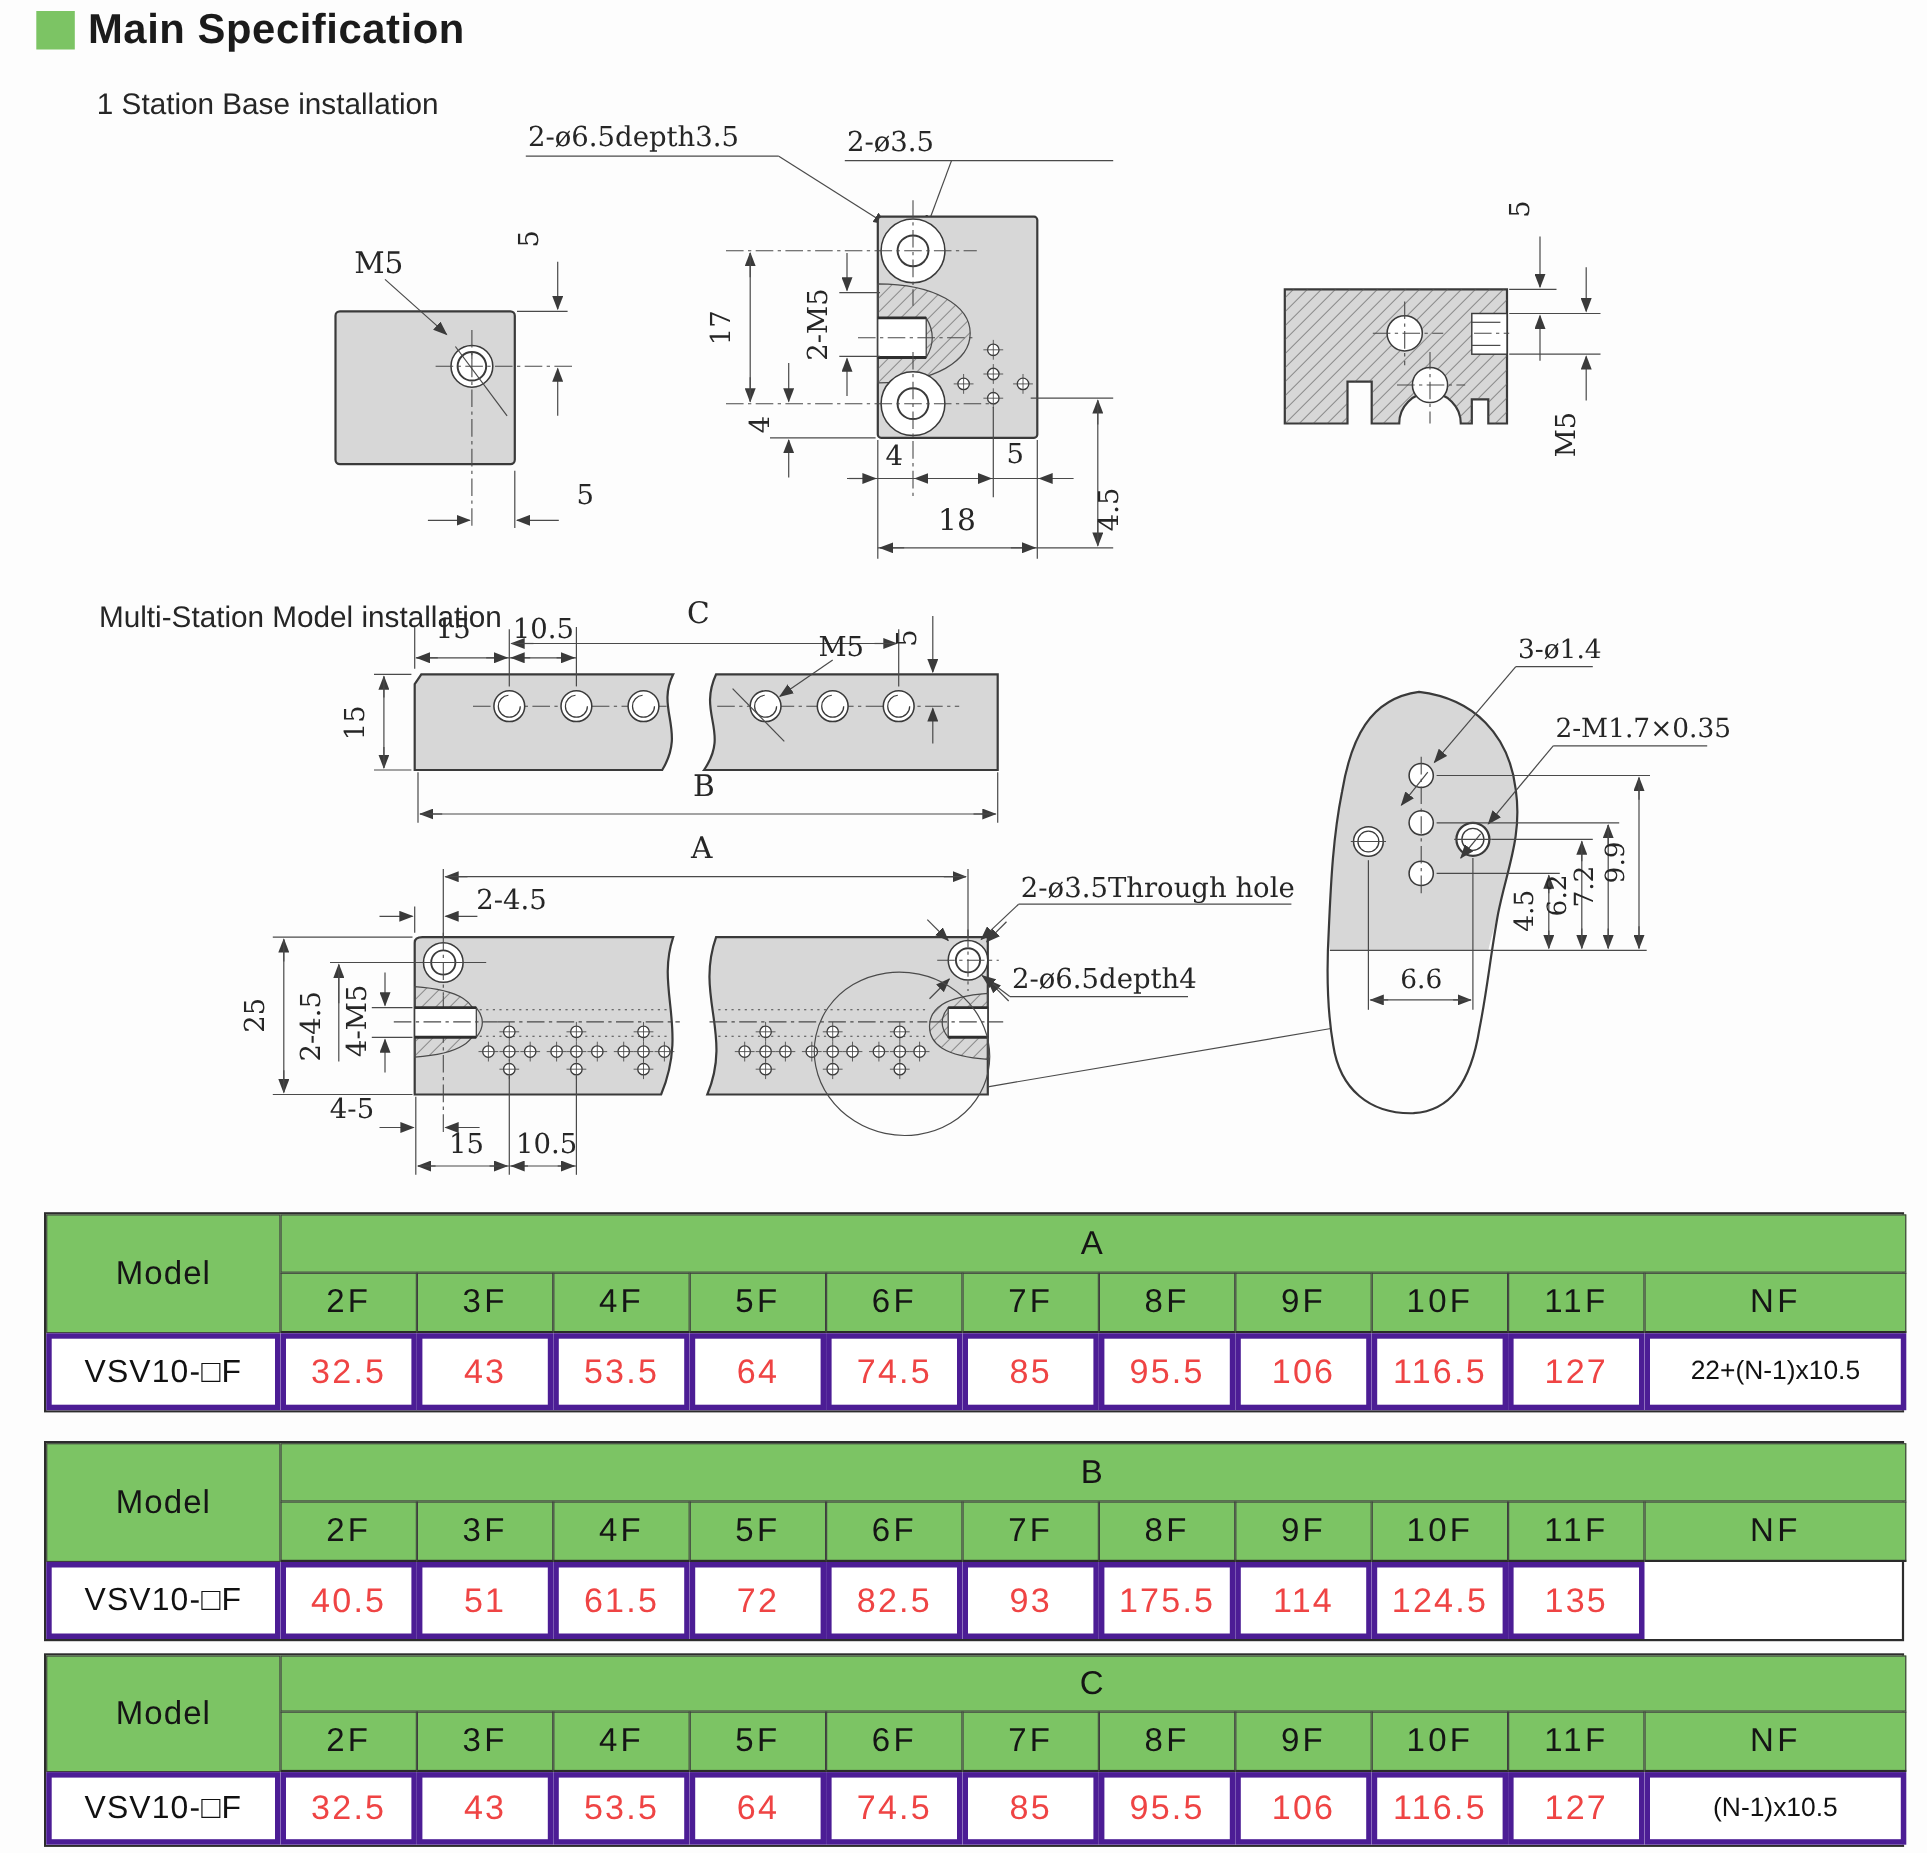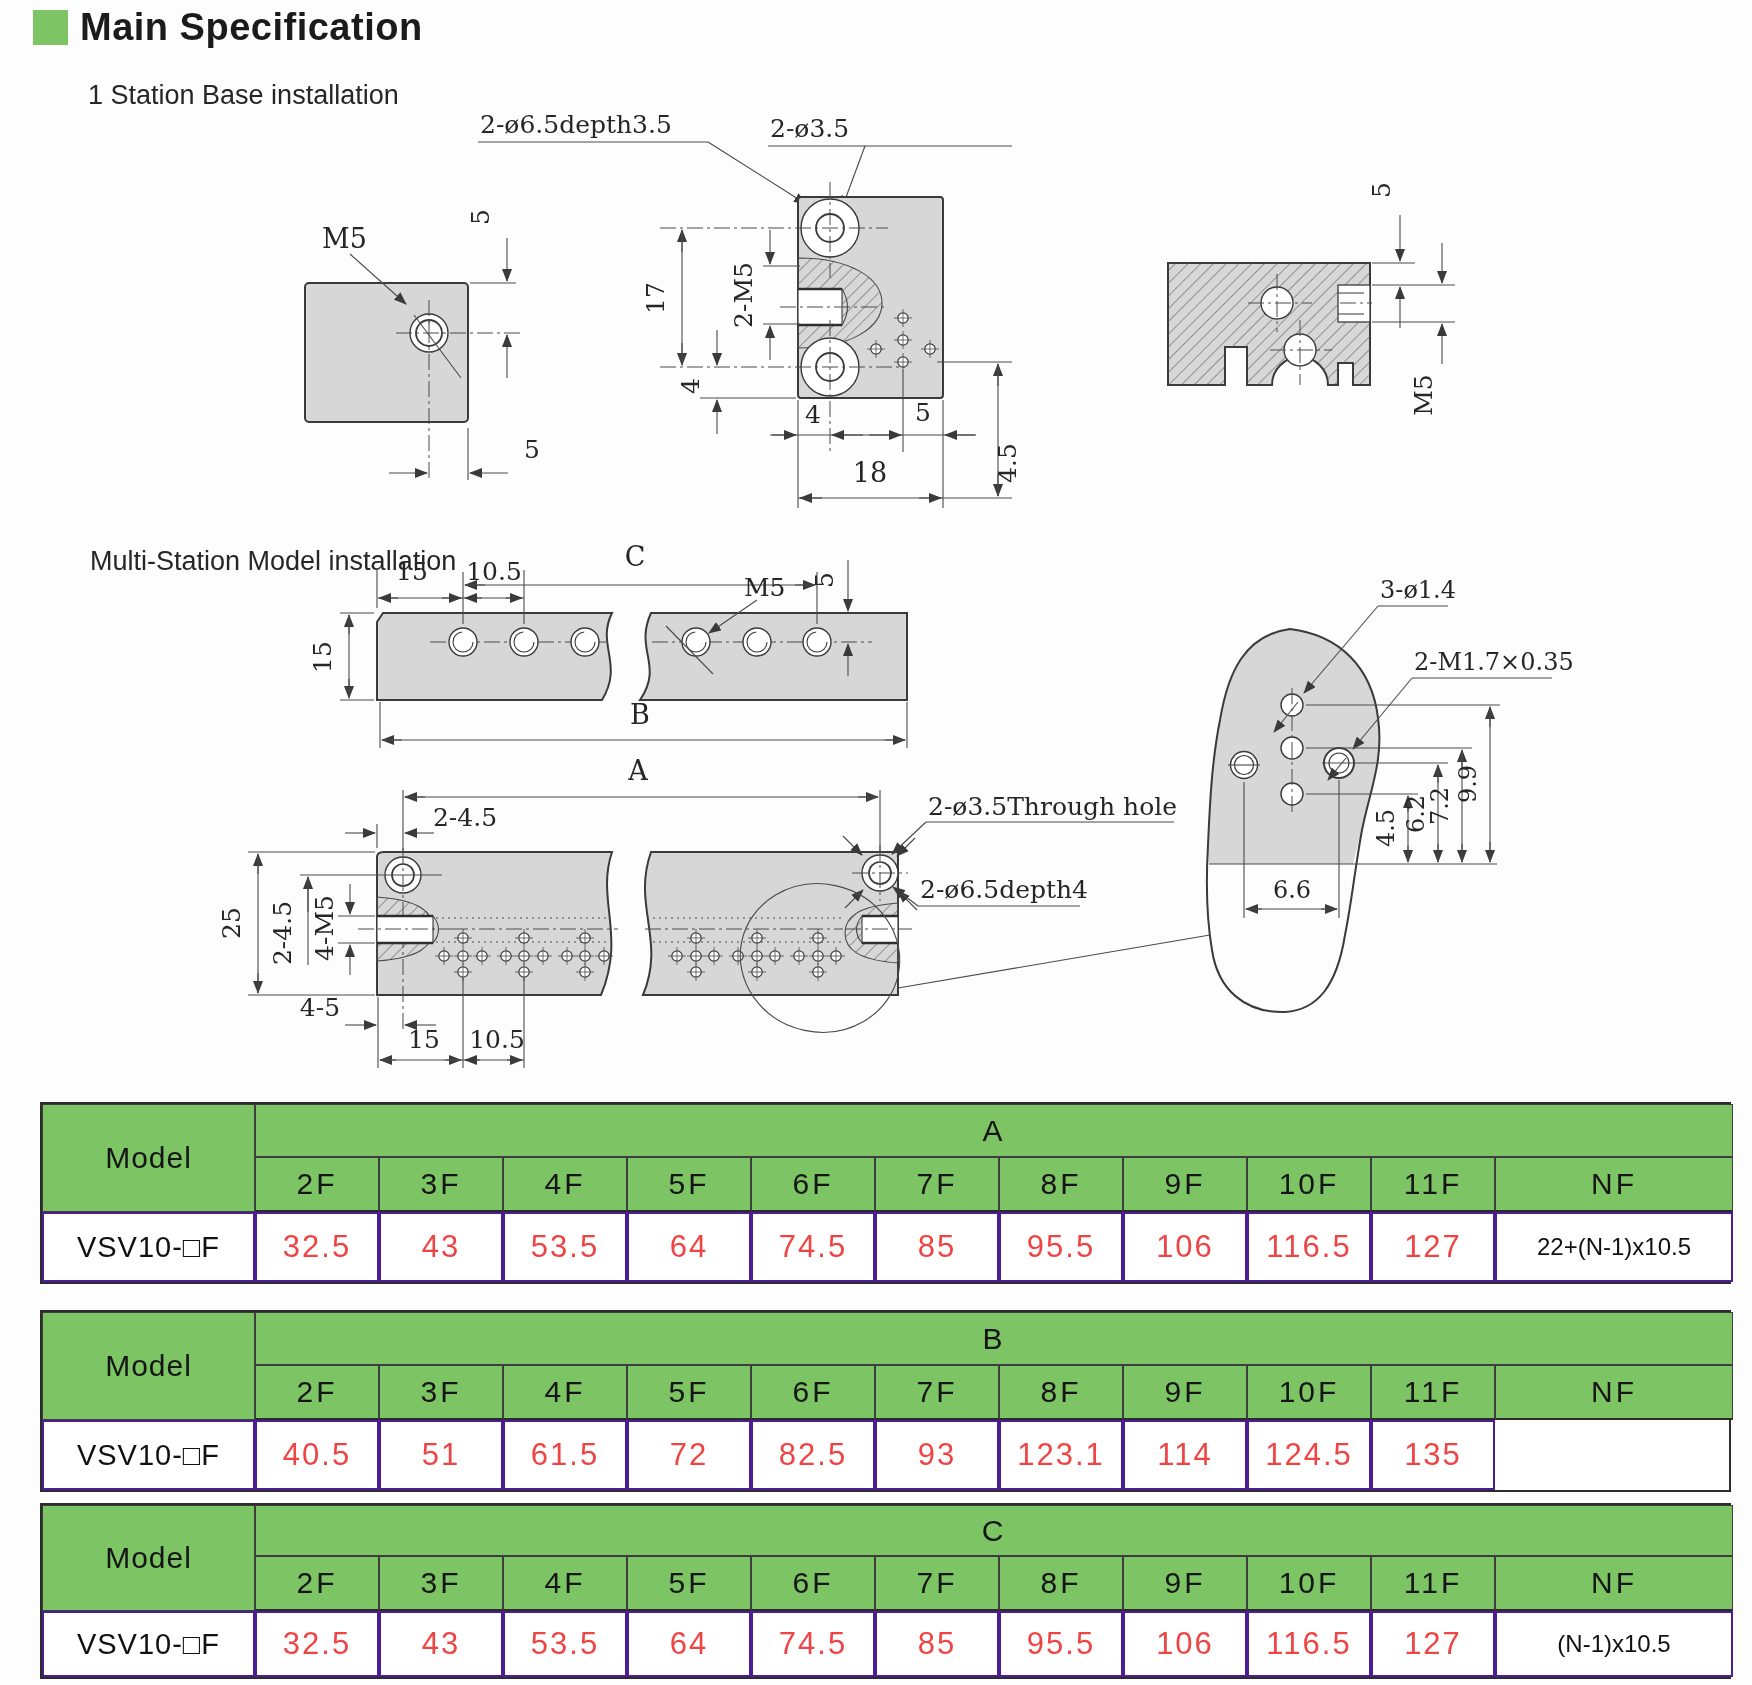--- a/index.html
+++ b/index.html
@@ -24,21 +24,21 @@
   .dot{fill:none;stroke:#4a4a4a;stroke-width:1;stroke-dasharray:2 4;}
   .t25{font-size:25px;}
   .t27{font-size:27px;}
   .t24{font-size:24px;}
   
   .spec-table{left:40px;width:1691px;display:grid;
       grid-template-columns:213px repeat(10,124px) 238px;
       border:2px solid #2c2c2c;box-sizing:border-box;background:#fff;}
   .cell{display:flex;align-items:center;justify-content:center;box-sizing:border-box;}
   .g{background:#7cc464;border:1px solid #3e3e3e;}
-  .w{background:#ffffff;border:2px solid #4c1d95;}
+  .w{background:#ffffff;border:5px solid #4c1d95;}
   .model-cell{grid-row:1/3;grid-column:1;text-align:center;}
   .group-cell{grid-column:2/13;}
   .colhdr{border-bottom:2px solid #2a2a2a;}
   .hl{font-size:30px;color:#151515;letter-spacing:3px;}
   .ml{font-size:30px;color:#151515;letter-spacing:1px;}
   .vl{font-size:31px;color:#ef4444;letter-spacing:2px;}
   .mv{font-size:29px;color:#111;letter-spacing:1px;}
   .fm{font-size:24px;color:#111;letter-spacing:0;}
 </style>
 </head>
@@ -547,21 +547,21 @@
     <div class="cell w">
         <span class="vl">72</span>
       </div>
     <div class="cell w">
         <span class="vl">82.5</span>
       </div>
     <div class="cell w">
         <span class="vl">93</span>
       </div>
     <div class="cell w">
-        <span class="vl">123.1</span>
+        <span class="vl">175.5</span>
       </div>
     <div class="cell w">
         <span class="vl">114</span>
       </div>
     <div class="cell w">
         <span class="vl">124.5</span>
       </div>
     <div class="cell w">
         <span class="vl">135</span>
       </div>

